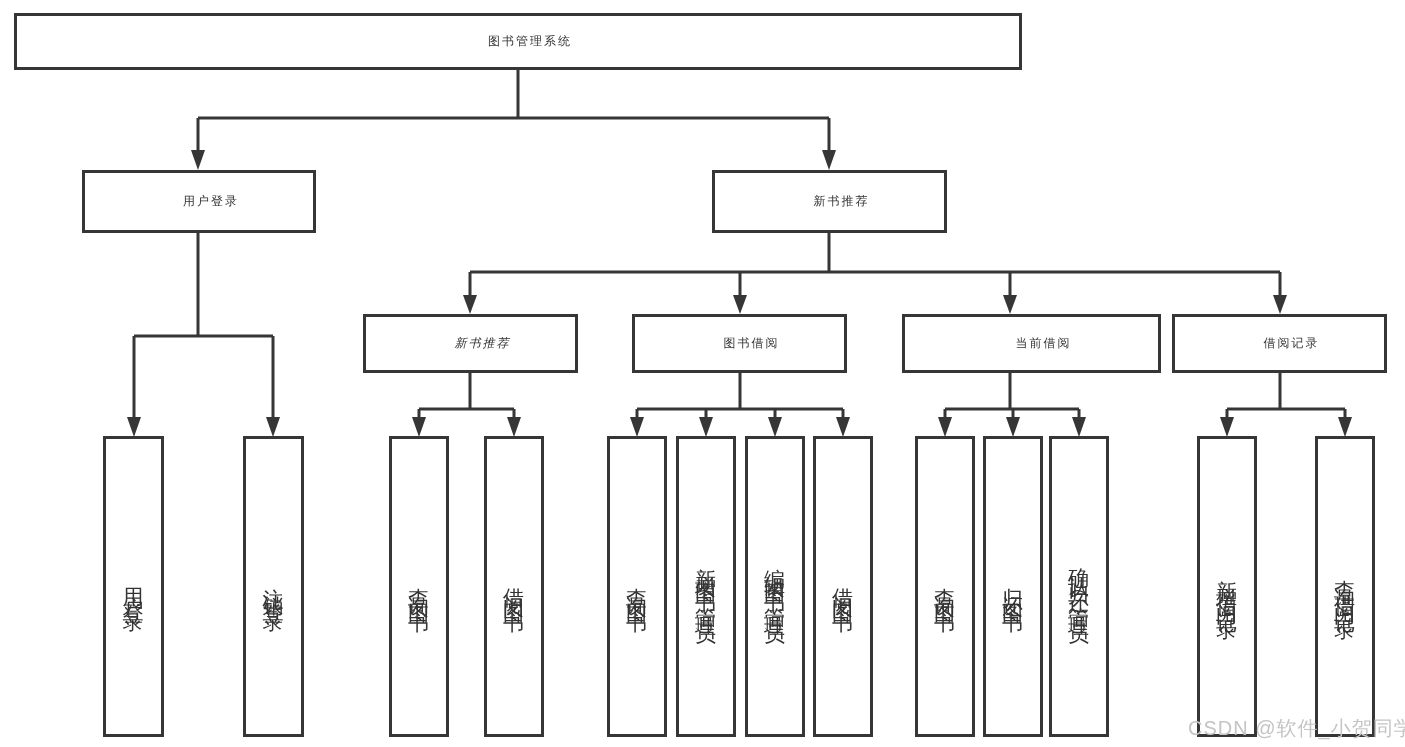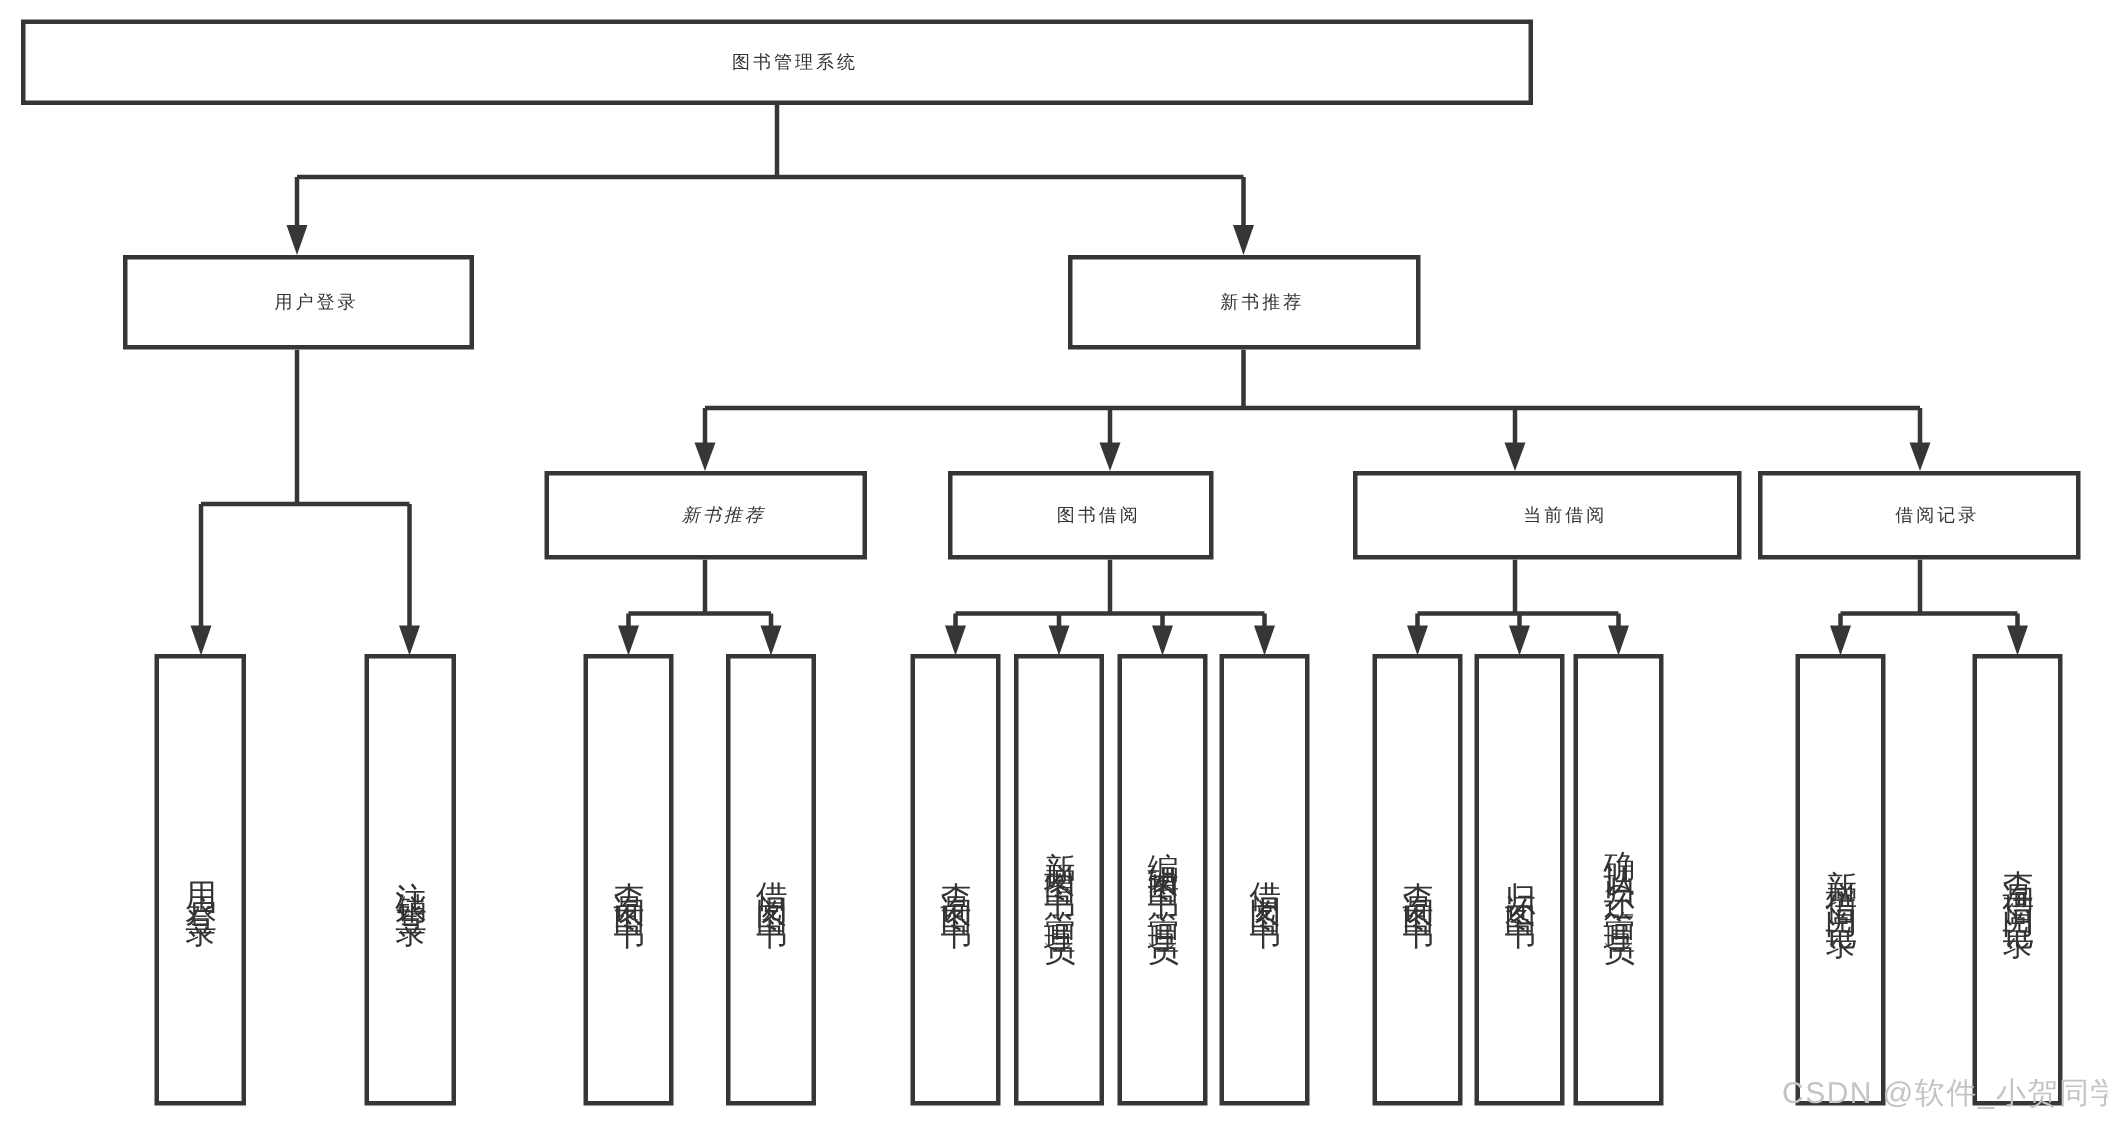--- a/index.html
+++ b/index.html
@@ -87,21 +87,21 @@
     <polygon points="1220,417 1234,417 1227,437"></polygon>
     <polygon points="1338,417 1352,417 1345,437"></polygon>
   </svg>
 
   <div class="box hbox" style="left:14px;top:13px;width:1008px;height:57px;">图书管理系统</div>
 
   <div class="box hbox" style="left:82px;top:170px;width:234px;height:63px;">用户登录</div>
   <div class="box hbox" style="left:712px;top:170px;width:235px;height:63px;">新书推荐</div>
 
   <div class="box hbox" style="left:363px;top:314px;width:215px;height:59px;font-style:italic;">新书推荐</div>
-  <div class="box hbox" style="left:632px;top:314px;width:177px;height:59px;">图书借阅</div>
+  <div class="box hbox" style="left:632px;top:314px;width:215px;height:59px;">图书借阅</div>
   <div class="box hbox" style="left:902px;top:314px;width:259px;height:59px;">当前借阅</div>
   <div class="box hbox" style="left:1172px;top:314px;width:215px;height:59px;">借阅记录</div>
 
   <div class="box leaf" style="left:103px;top:436px;width:61px;height:301px;">用户登录</div>
   <div class="box leaf" style="left:243px;top:436px;width:61px;height:301px;">注销登录</div>
 
   <div class="box leaf" style="left:389px;top:436px;width:60px;height:301px;">查询图书</div>
   <div class="box leaf" style="left:484px;top:436px;width:60px;height:301px;">借阅图书</div>
 
   <div class="box leaf" style="left:607px;top:436px;width:60px;height:301px;">查询图书</div>

